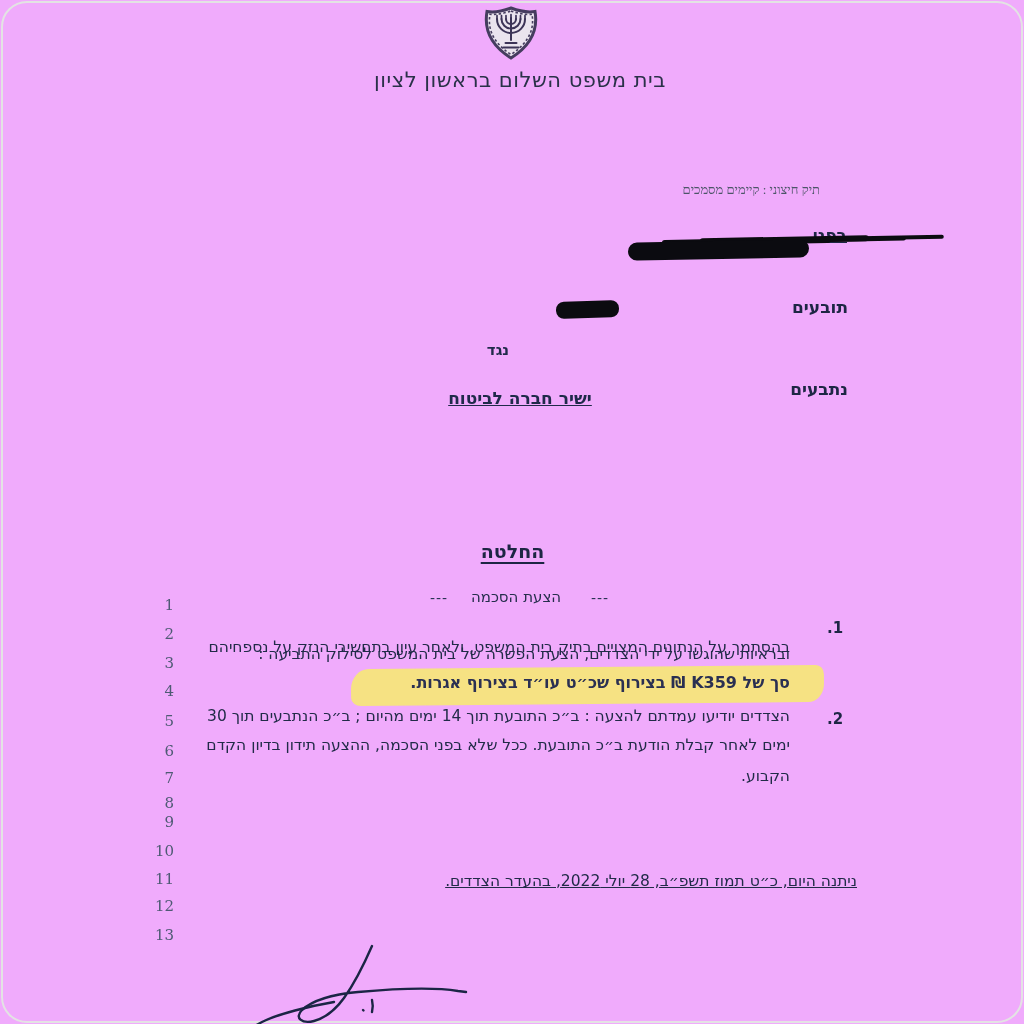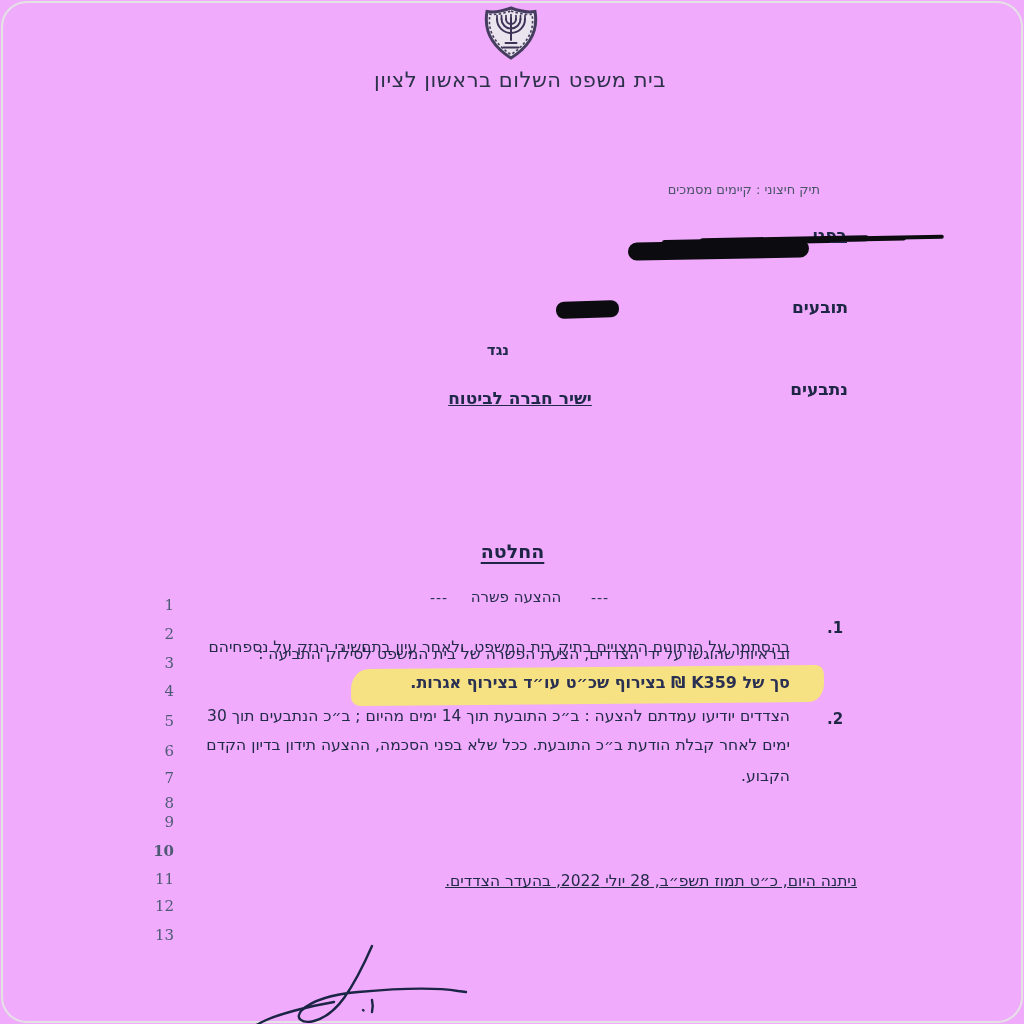--- a/index.html
+++ b/index.html
@@ -4,21 +4,21 @@
 <style>
   html,body{margin:0;padding:0;background:#ffffff;}
   .page{
     position:relative;width:1024px;height:1024px;background:#f0abfc;overflow:hidden;
     font-family:"DejaVu Sans",sans-serif;color:#1f2a4a;
   }
   .frame{position:absolute;inset:1px;border:2px solid #e3e3e3;border-radius:26px;pointer-events:none;}
   .abs{position:absolute;white-space:nowrap;}
   .court-name{top:68px;left:350px;width:340px;text-align:center;font-size:21px;color:#2a3149;letter-spacing:.5px;}
   .case-title{top:137px;right:164px;font-size:17px;font-weight:bold;color:#1d2644;}
-  .external-case{top:182px;right:204px;font-size:13px;color:#4c5568;}
+  .external-case{top:182px;right:204px;font-size:13px;color:#4c5568;font-family:Liberation Serif, serif;}
   .label{font-size:17px;font-weight:bold;color:#1d2644;}
   .before-label{top:225px;right:177px;text-decoration:underline;}
   .plaintiffs-label{top:297px;right:176px;}
   .defendants-label{top:379px;right:176px;}
   .versus-label{top:341px;left:458px;width:80px;text-align:center;font-size:15px;font-weight:bold;}
   .defendant-name{top:388px;left:420px;width:200px;text-align:center;font-size:17px;font-weight:bold;text-decoration:underline;}
   .redaction{position:absolute;background:#0b0b10;border-radius:9px;}
   .redaction-judge{left:628px;top:241px;width:181px;height:18px;transform:rotate(-1.1deg);
     box-shadow:28px -8px 0 -6px #0b0b10,66px -9px 0 -6px #0b0b10,104px -8px 0 -7px #0b0b10,142px -9px 0 -7px #0b0b10;}
   .redaction-plaintiff{left:556px;top:301px;width:63px;height:17px;border-radius:8px;transform:rotate(-2deg);}
@@ -70,21 +70,21 @@
   <div class="redaction redaction-plaintiff"></div>
 
   <div class="abs versus-label" dir="rtl">נגד</div>
 
   <div class="abs label defendants-label" dir="rtl">נתבעים</div>
   <div class="abs defendant-name" dir="rtl">ישיר חברה לביטוח</div>
 
   <div class="abs decision-heading" dir="rtl">החלטה</div>
 
   <div class="abs proposal-dash dash-l">---</div>
-  <div class="abs proposal-title" dir="rtl">ההצעה פשרה</div>
+  <div class="abs proposal-title" dir="rtl">הצעת הסכמה</div>
   <div class="abs proposal-dash dash-r">---</div>
 
   <div class="abs para-num" style="top:619px;" dir="ltr">.1</div>
   <div class="abs body-line" style="top:616px;margin-top:22px;" dir="rtl">בהסתמך על הנתונים המצויים בתיק בית המשפט, ולאחר עיון בתחשיבי הנזק על נספחיהם</div>
   <div class="abs body-line" style="top:645px;" dir="rtl">ובראיות שהוגשו על ידי הצדדים, הצעת הפשרה של בית המשפט לסילוק התביעה :</div>
 
   <div class="hl-bg"></div>
   <div class="abs hl-text" dir="rtl">סך של K359 ₪ בצירוף שכ״ט עו״ד בצירוף אגרות.</div>
 
   <div class="abs para-num" style="top:710px;" dir="ltr">.2</div>
@@ -96,21 +96,21 @@
 
   <span class="ln" style="top:596px;">1</span>
   <span class="ln" style="top:625px;">2</span>
   <span class="ln" style="top:654px;">3</span>
   <span class="ln" style="top:682px;">4</span>
   <span class="ln" style="top:712px;">5</span>
   <span class="ln" style="top:742px;">6</span>
   <span class="ln" style="top:769px;">7</span>
   <span class="ln" style="top:794px;">8</span>
   <span class="ln" style="top:813px;">9</span>
-  <span class="ln" style="top:842px;font-weight:bold;">10</span>
+  <span class="ln" style="top:842px;">10</span>
   <span class="ln" style="top:870px;">11</span>
   <span class="ln" style="top:897px;">12</span>
   <span class="ln" style="top:926px;">13</span>
 
   <svg class="signature" width="345" height="84" viewBox="0 0 345 84">
     <g fill="none" stroke="#1b2545" stroke-width="2.4" stroke-linecap="round">
       <path d="M150 6 C143 22 132 44 122 58 C114 69 103 78 92 81 C80 84 72 78 80 70 C92 59 114 54 136 52 C180 48 212 47 236 51 L244 52"></path>
       <path d="M112 62 C88 66 56 74 40 82 C30 87 24 93 20 98"></path>
       <path d="M150 60 C151 64 151 68 150 72"></path>
       <path d="M141 70 l0.5 0.5"></path>

